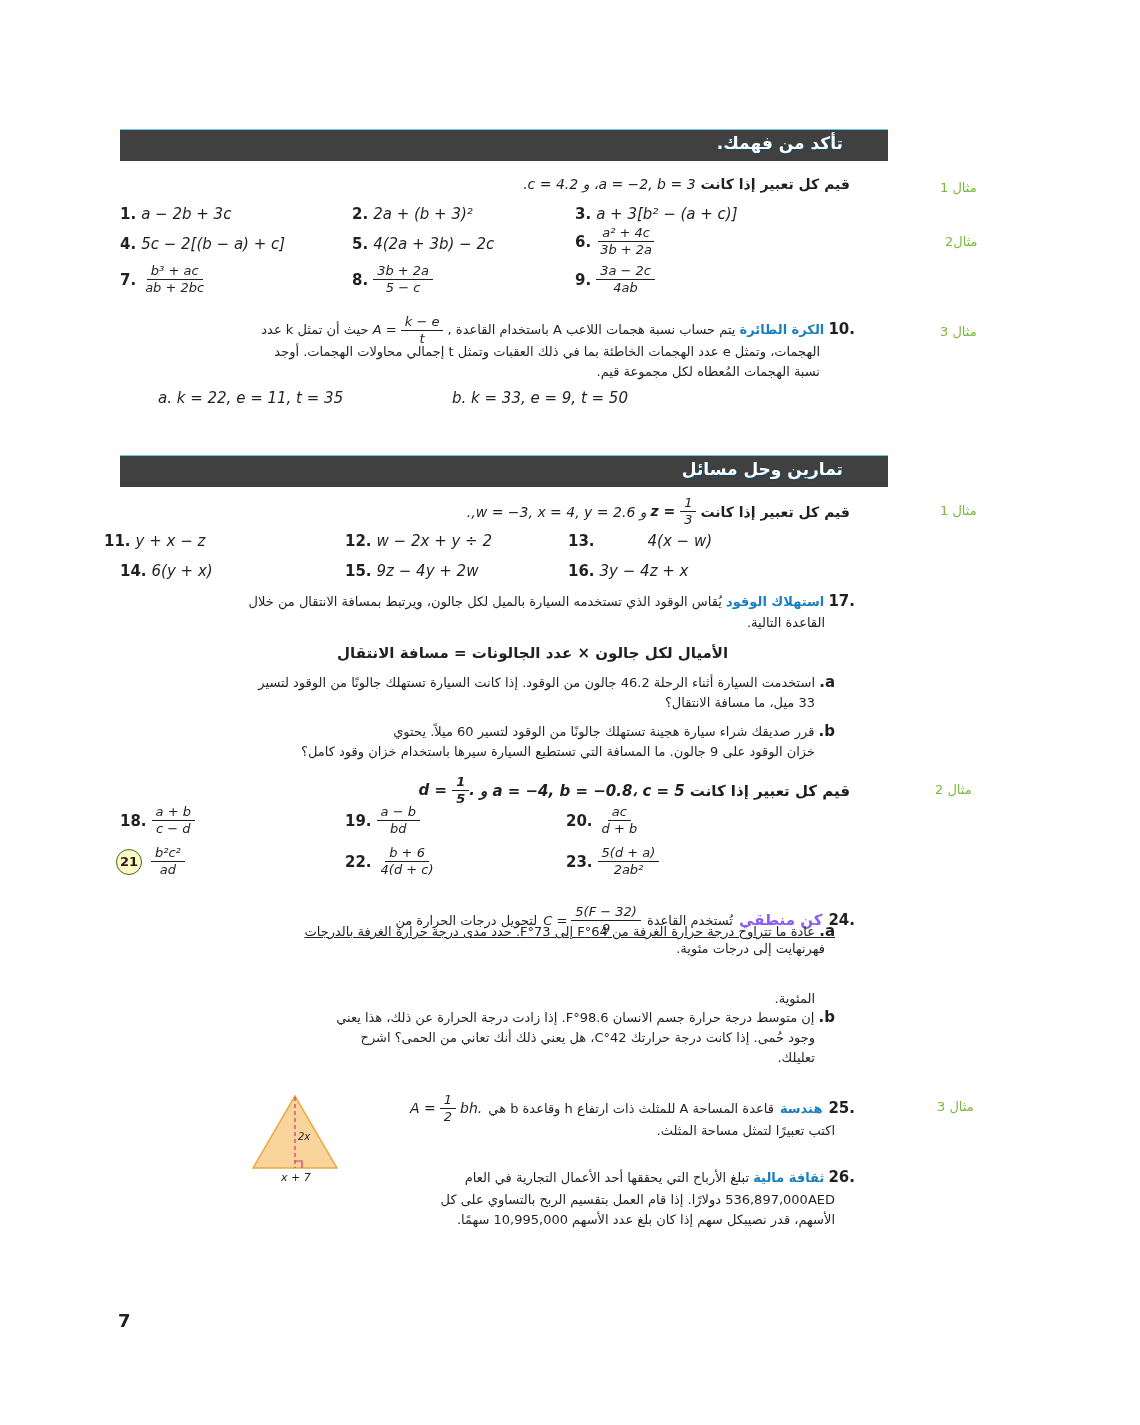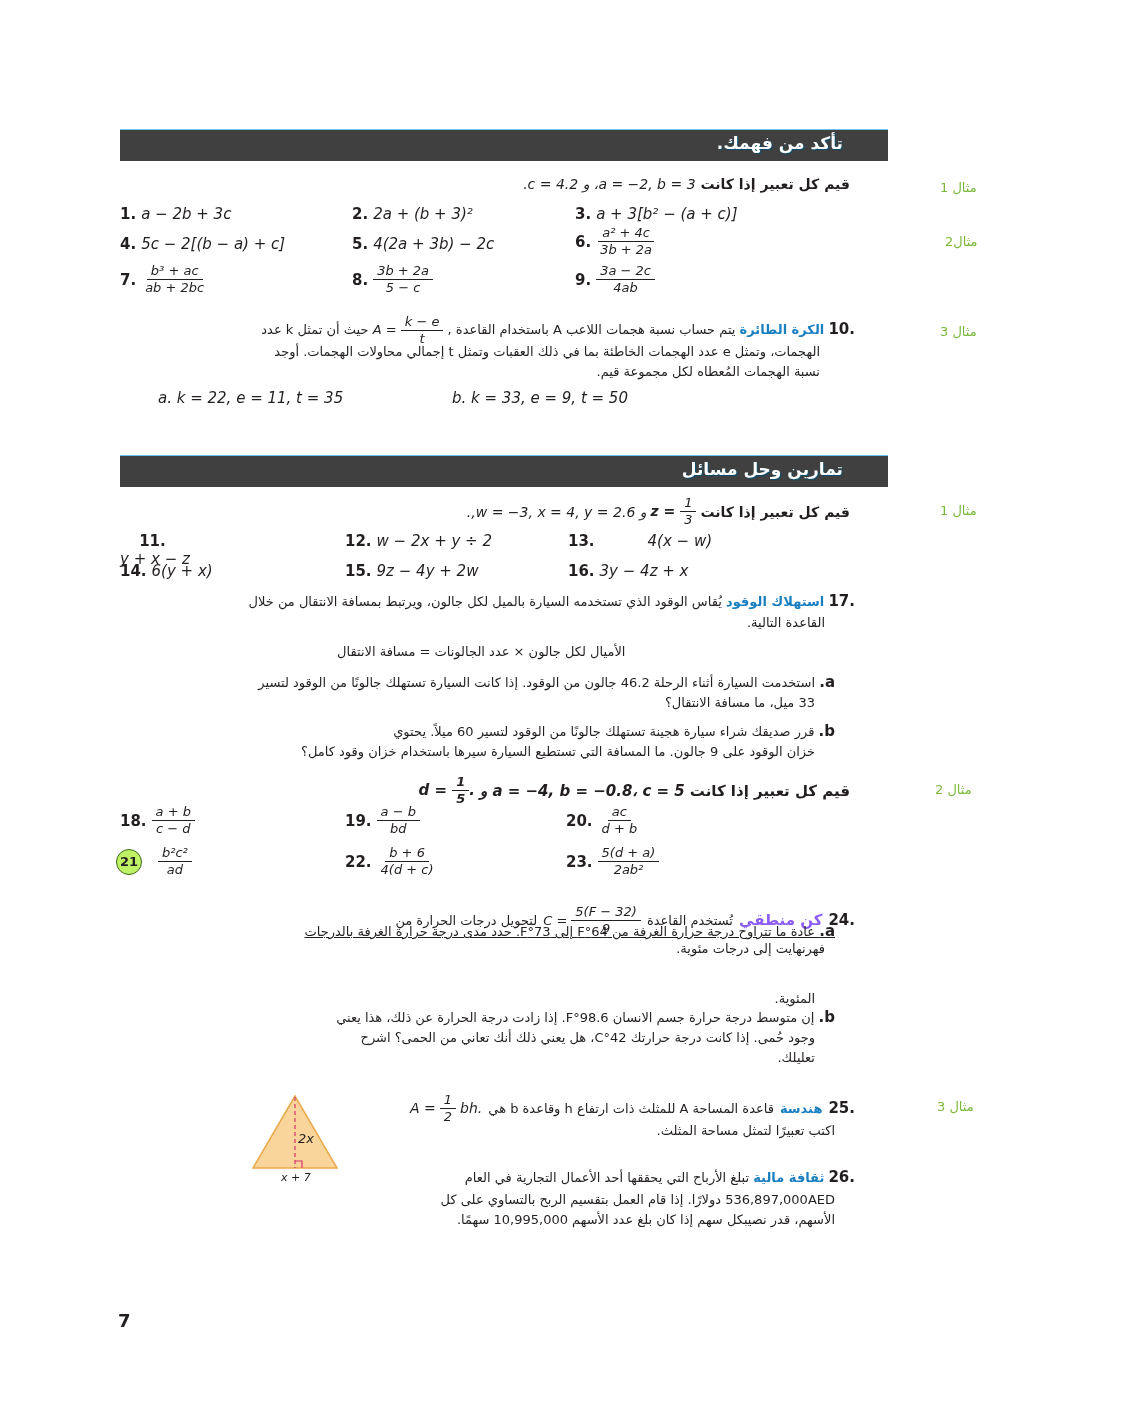--- a/index.html
+++ b/index.html
@@ -12,22 +12,22 @@
   .item { position:absolute; font-size:15px; white-space:nowrap; display:flex; align-items:center; }
   .num { font-weight:bold; margin-right:5px; }
   .m { font-style:italic; font-family:"DejaVu Sans", sans-serif; }
   .frac { display:inline-flex; flex-direction:column; align-items:center; vertical-align:middle; font-size:13px; line-height:14px; }
   .frac .top { border-bottom:1px solid #231f20; padding:0 4px 1px; }
   .frac .bot { padding:1px 4px 0; }
   .para { position:absolute; direction:rtl; text-align:right; font-size:13px; line-height:21px; }
   .kw-blue { color:#1a7fc1; font-weight:bold; }
   .kw-red { color:#8b5cf6; font-weight:bold; }
   .pnum { font-weight:bold; font-size:15px; }
-  .circle-num { display:inline-flex; width:24px; height:24px; border-radius:50%; background:#bef264; border:1.5px solid #3d6b1a; align-items:center; justify-content:center; font-weight:bold; font-size:13px; margin-right:16px; }
-  .center-line { position:absolute; direction:rtl; font-size:13px; }
+  .circle-num { display:inline-flex; width:24px; height:24px; border-radius:50%; background:#fef9c3; border:1.5px solid #3d6b1a; align-items:center; justify-content:center; font-weight:bold; font-size:13px; margin-right:9px; }
+  .center-line { position:absolute; direction:rtl; font-size:15px;font-weight:bold; }
   .page-num { position:absolute; left:118px; top:1310px; font-weight:bold; font-size:18px; }
 </style>
 </head>
 <body>
 
 <div class="banner" style="top:129px;">
   <span class="banner-title">تأكد من فهمك.</span>
 </div>
 
 <div class="ex-label" style="left:940px; top:180px;">مثال 1</div>
@@ -115,21 +115,21 @@
 <div class="ex-label" style="left:940px; top:503px;">مثال 1</div>
 <div class="instr" style="right:290px; top:496px; display:flex; align-items:center; gap:4px;">
   <span>قيم كل تعبير إذا كانت</span>
   <span class="m" style="direction:ltr;"><span>z =</span> <span class="frac" style="font-weight:normal;">
         <span class="top">1</span>
         <span class="bot">3</span>
       </span></span>
   <span class="m" style="font-weight:normal;">و w = −3, x = 4, y = 2.6,.</span>
 </div>
 
-<div class="item" style="left:120px; top:532px;flex-direction:column;">
+<div class="item" style="left:104px; top:532px;">
     <span class="num">11.</span>
     <span class="m">y + x − z</span>
   </div>
 <div class="item" style="left:345px; top:532px;">
     <span class="num">12.</span>
     <span class="m">w − 2x + y ÷ 2</span>
   </div>
 <div class="item" style="left:568px; top:532px;gap:48px;">
     <span class="num">13.</span>
     <span class="m">4(x − w)</span>
@@ -255,21 +255,21 @@
     </span>
 </div>
 <div class="para" style="right:305px; top:1120px; width:500px;">اكتب تعبيرًا لتمثل مساحة المثلث.</div>
 
 <div class="abs" style="left:248px; top:1093px; width:95px; height:95px;">
   <svg width="95" height="95" viewBox="0 0 95 95">
     <polygon points="47,3 5,75 89,75" fill="#f9d59b" stroke="#e8a94a" stroke-width="1.5"></polygon>
     <line x1="47" y1="4" x2="47" y2="75" stroke="#d6336c" stroke-width="1.2" stroke-dasharray="4,3"></line>
     <polyline points="47,68 54,68 54,75" fill="none" stroke="#d6336c" stroke-width="1.2"></polyline>
   </svg>
-  <span class="abs m" style="left:50px; top:38px; font-size:13px;">2x</span>
+  <span class="abs m" style="left:50px; top:38px; font-size:10px;">2x</span>
   <span class="abs m" style="left:33px; top:78px; font-size:11px;">x + 7</span>
 </div>
 
 <div class="para" style="right:285px; top:1167px; width:560px;">
   <span class="pnum">.26</span>
   <span class="kw-blue">ثقافة مالية</span>
   <span>تبلغ الأرباح التي يحققها أحد الأعمال التجارية في العام</span>
 </div>
 <div class="para" style="right:305px; top:1189px; width:560px;">536,897,000AED دولارًا. إذا قام العمل بتقسيم الربح بالتساوي على كل</div>
 <div class="para" style="right:305px; top:1209px; width:560px;">الأسهم، قدر نصيبكل سهم إذا كان بلغ عدد الأسهم 10,995,000 سهمًا.</div>

